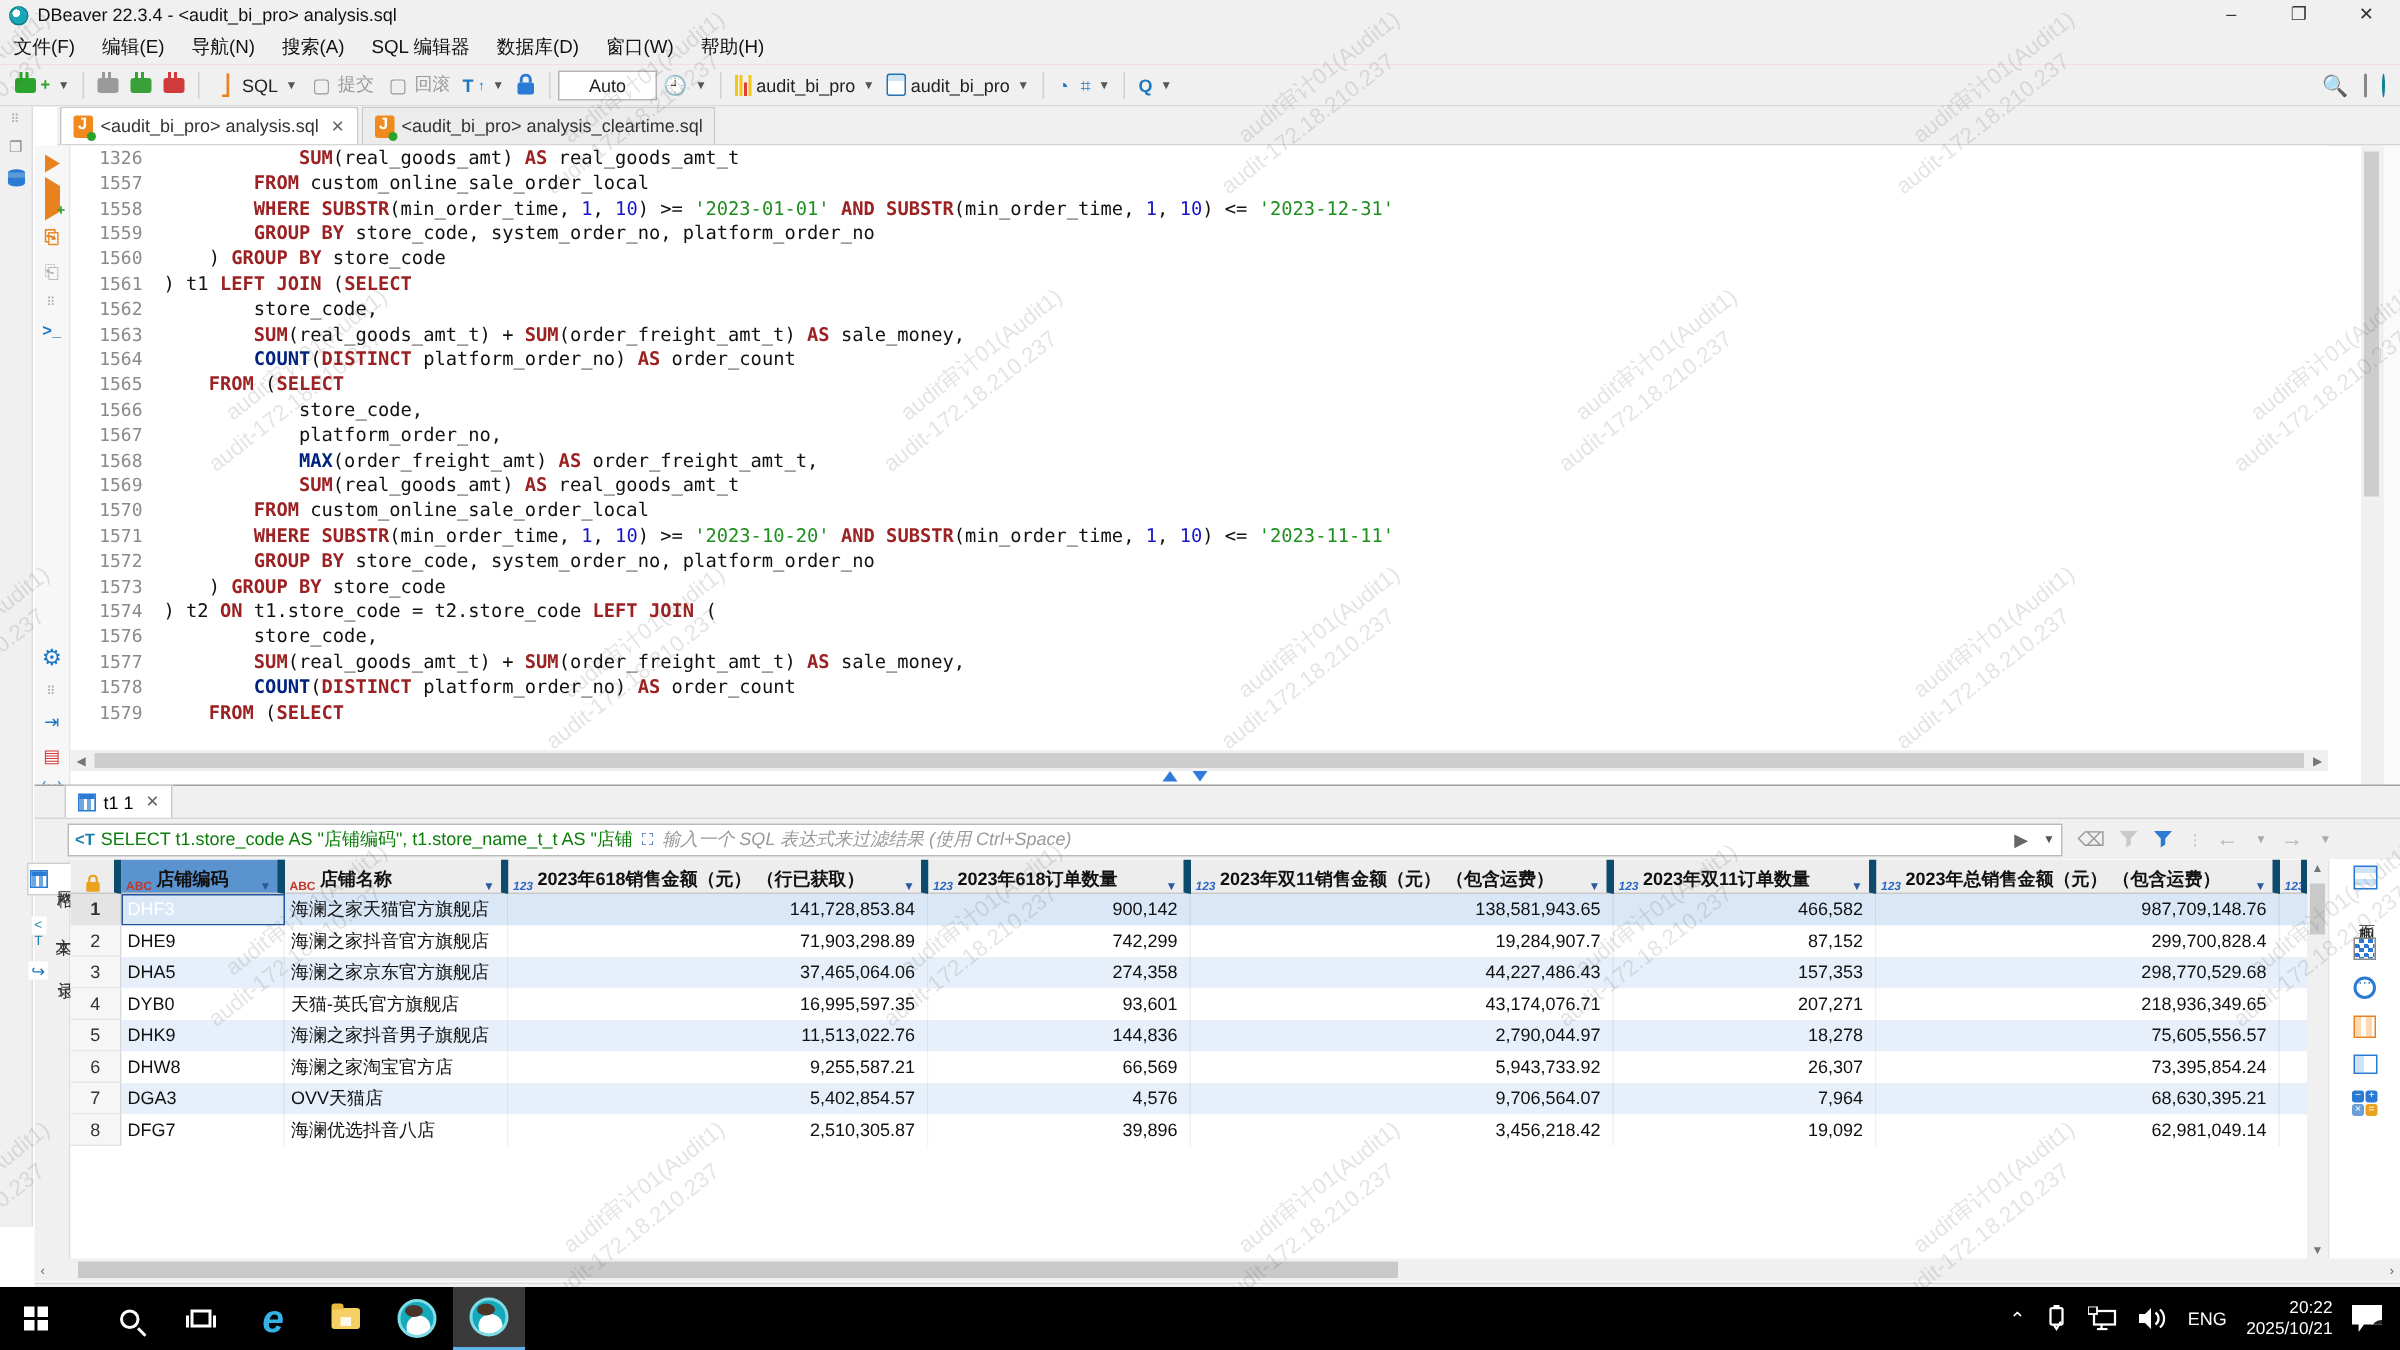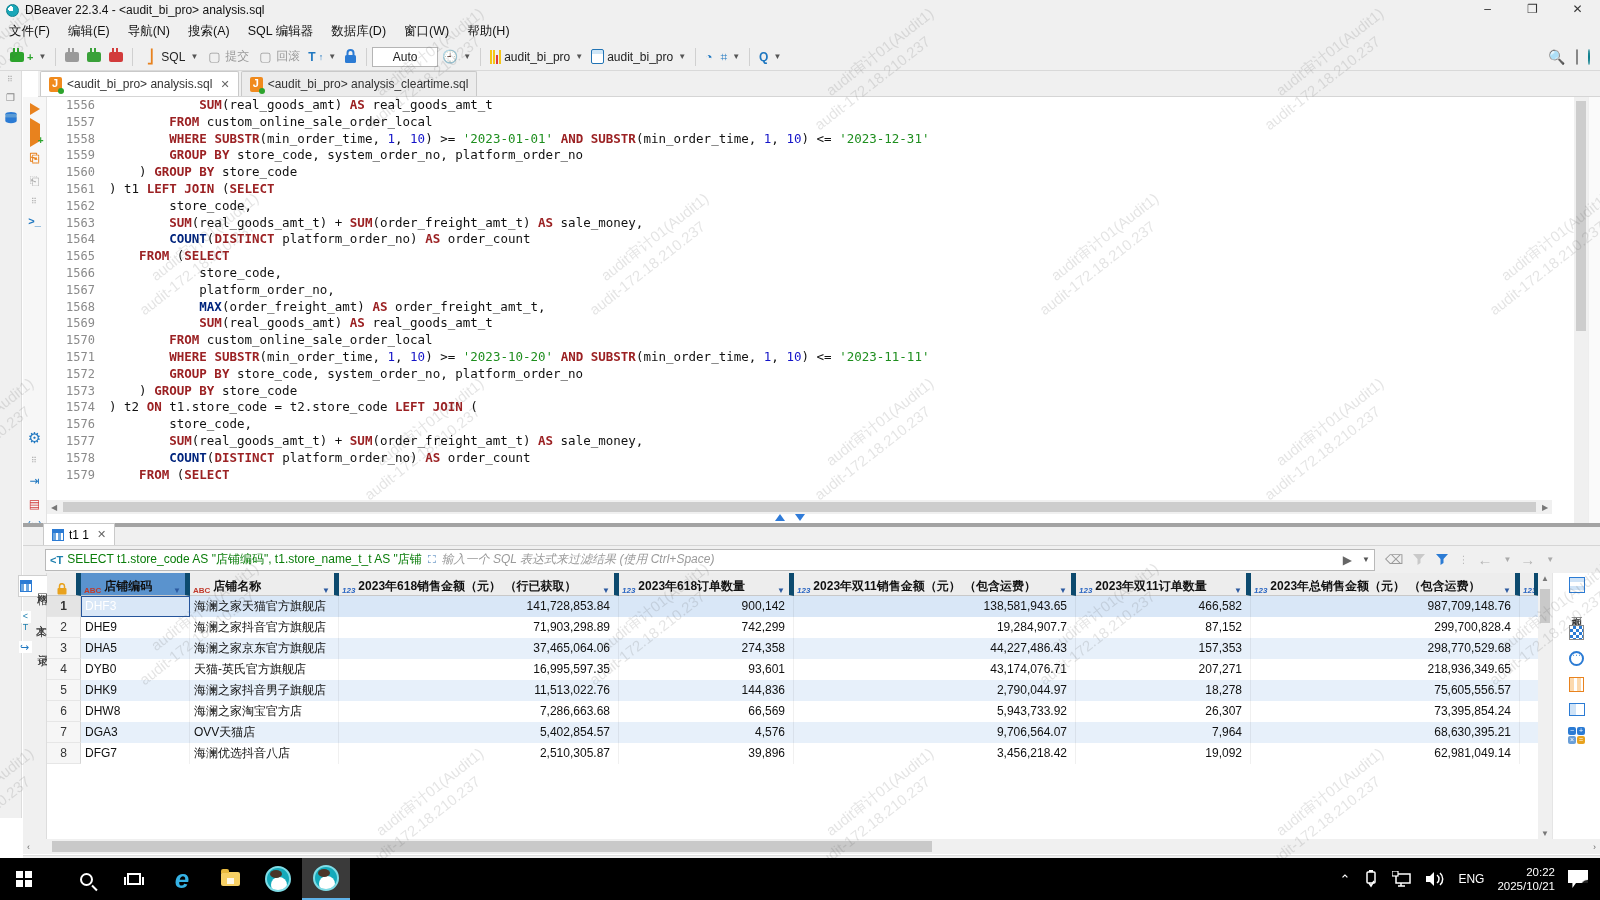--- a/index.html
+++ b/index.html
@@ -79,21 +79,21 @@
   #editor-ruler { position:absolute; right:0; top:26px; width:12px; height:432px; background:#fafafa; border-left:1px solid #eee; }
   #editor-hscroll { position:absolute; left:47px; top:429px; width:1505px; height:14px; background:#f0f0f0; display:flex; align-items:center; }
   #editor-hscroll .arrow { width:14px; text-align:center; font-size:8px; color:#777; }
   #editor-hscroll .thumb { height:10px; background:#cdcdcd; flex:1; margin:0 2px; }
   #sash { position:absolute; left:760px; top:443px; width:60px; height:9px; display:flex; gap:10px; justify-content:center; }
   .sash-tri-up { width:0; height:0; border-bottom:7px solid #2f7bd9; border-left:5px solid transparent; border-right:5px solid transparent; }
   .sash-tri-dn { width:0; height:0; border-top:7px solid #2f7bd9; border-left:5px solid transparent; border-right:5px solid transparent; }
 
   
   #rs-tabbar { position:absolute; left:23px; top:452px; width:1577px; height:23px;
-    background:#f0f0f0; border-top:4px solid #a3a3a3; border-bottom:1px solid #d5d5d5; display:flex; align-items:flex-end; font-size:12px; }
+    background:#f0f0f0; border-top:1px solid #a3a3a3; border-bottom:1px solid #d5d5d5; display:flex; align-items:flex-end; font-size:12px; }
   .rtab { display:flex; align-items:center; gap:5px; background:#fff; border:1px solid #c9c9c9; border-bottom:none; padding:3px 8px; margin-left:20px; height:22px; }
   .gridmini { width:12px; height:12px; background:
      linear-gradient(#2b7bd4 0 3px, transparent 3px),
      repeating-linear-gradient(90deg,#6da7e0 0 3px, #fff 3px 5px); border:1px solid #2b7bd4; }
   #filterbar { position:absolute; left:23px; top:475px; width:1577px; height:27px;
     background:#f0f0f0; display:flex; align-items:center; padding-left:22px; font-size:12px; }
   #filter-box { background:#fff; border:1px solid #b9b9b9; height:22px; display:flex; align-items:center; width:1330px; padding:0 4px; }
   #filter-ticon { color:#1d7fae; font-weight:bold; font-size:11px; margin-right:4px; }
   #filter-sql { color:#0a7d0a; white-space:nowrap; overflow:hidden; max-width:448px; }
   #filter-expand { color:#3a77b5; font-size:11px; margin:0 6px; }
@@ -333,21 +333,21 @@
       <span style="flex:1"></span>
       <span class="strip-ic" style="color:#1f77c0; font-size:15px;">⚙</span>
       <span class="dots">⠿</span>
       <span class="strip-ic" style="color:#1f77c0;">⇥</span>
       <span class="strip-ic" style="color:#d23b3b;">▤</span>
       <span class="strip-ic" style="color:#1f77c0; font-size:10px;">(ω)</span>
       <span style="height:4px"></span>
     </div>
 
     <div id="editor-code">
-        <div class="code-line"><span class="lnum">1556</span><span><span class="tk-p">            </span><span class="tk-k">SUM</span><span class="tk-p">(real_goods_amt) </span><span class="tk-k">AS</span><span class="tk-p"> real_goods_amt_t</span></span></div>
+        <div class="code-line"><span class="lnum">1326</span><span><span class="tk-p">            </span><span class="tk-k">SUM</span><span class="tk-p">(real_goods_amt) </span><span class="tk-k">AS</span><span class="tk-p"> real_goods_amt_t</span></span></div>
         <div class="code-line"><span class="lnum">1557</span><span><span class="tk-p">        </span><span class="tk-k">FROM</span><span class="tk-p"> custom_online_sale_order_local</span></span></div>
         <div class="code-line"><span class="lnum">1558</span><span><span class="tk-p">        </span><span class="tk-k">WHERE</span><span class="tk-p"> </span><span class="tk-k">SUBSTR</span><span class="tk-p">(min_order_time, </span><span class="tk-n">1</span><span class="tk-p">, </span><span class="tk-n">10</span><span class="tk-p">) &gt;= </span><span class="tk-s">'2023-01-01'</span><span class="tk-p"> </span><span class="tk-k">AND</span><span class="tk-p"> </span><span class="tk-k">SUBSTR</span><span class="tk-p">(min_order_time, </span><span class="tk-n">1</span><span class="tk-p">, </span><span class="tk-n">10</span><span class="tk-p">) &lt;= </span><span class="tk-s">'2023-12-31'</span></span></div>
         <div class="code-line"><span class="lnum">1559</span><span><span class="tk-p">        </span><span class="tk-k">GROUP BY</span><span class="tk-p"> store_code, system_order_no, platform_order_no</span></span></div>
         <div class="code-line"><span class="lnum">1560</span><span><span class="tk-p">    ) </span><span class="tk-k">GROUP BY</span><span class="tk-p"> store_code</span></span></div>
         <div class="code-line"><span class="lnum">1561</span><span><span class="tk-p">) t1 </span><span class="tk-k">LEFT JOIN</span><span class="tk-p"> (</span><span class="tk-k">SELECT</span></span></div>
         <div class="code-line"><span class="lnum">1562</span><span><span class="tk-p">        store_code,</span></span></div>
         <div class="code-line"><span class="lnum">1563</span><span><span class="tk-p">        </span><span class="tk-k">SUM</span><span class="tk-p">(real_goods_amt_t) + </span><span class="tk-k">SUM</span><span class="tk-p">(order_freight_amt_t) </span><span class="tk-k">AS</span><span class="tk-p"> sale_money,</span></span></div>
         <div class="code-line"><span class="lnum">1564</span><span><span class="tk-p">        </span><span class="tk-f">COUNT</span><span class="tk-p">(</span><span class="tk-k">DISTINCT</span><span class="tk-p"> platform_order_no) </span><span class="tk-k">AS</span><span class="tk-p"> order_count</span></span></div>
         <div class="code-line"><span class="lnum">1565</span><span><span class="tk-p">    </span><span class="tk-k">FROM</span><span class="tk-p"> (</span><span class="tk-k">SELECT</span></span></div>
         <div class="code-line"><span class="lnum">1566</span><span><span class="tk-p">            store_code,</span></span></div>
@@ -526,21 +526,21 @@
           <div class="g-cell num" style="width: 175px; background: rgb(231, 240, 250);">144,836</div>
           <div class="g-cell num" style="width: 282px; background: rgb(231, 240, 250);">2,790,044.97</div>
           <div class="g-cell num" style="width: 175px; background: rgb(231, 240, 250);">18,278</div>
           <div class="g-cell num" style="width: 269px; background: rgb(231, 240, 250);">75,605,556.57</div>
           <div class="g-cell" style="width: 19px; background: rgb(231, 240, 250);"></div>
         </div>
         <div class="g-row">
           <div class="rn g-cell" style="width: 34px;">6</div>
           <div class="g-cell txt" style="width: 109px; background: rgb(255, 255, 255);">DHW8</div>
           <div class="g-cell txt" style="width: 149px; background: rgb(255, 255, 255);">海澜之家淘宝官方店</div>
-          <div class="g-cell num" style="width: 280px; background: rgb(255, 255, 255);">7,286,663.68</div>
+          <div class="g-cell num" style="width: 280px; background: rgb(255, 255, 255);">9,255,587.21</div>
           <div class="g-cell num" style="width: 175px; background: rgb(255, 255, 255);">66,569</div>
           <div class="g-cell num" style="width: 282px; background: rgb(255, 255, 255);">5,943,733.92</div>
           <div class="g-cell num" style="width: 175px; background: rgb(255, 255, 255);">26,307</div>
           <div class="g-cell num" style="width: 269px; background: rgb(255, 255, 255);">73,395,854.24</div>
           <div class="g-cell" style="width: 19px; background: rgb(255, 255, 255);"></div>
         </div>
         <div class="g-row">
           <div class="rn g-cell" style="width: 34px;">7</div>
           <div class="g-cell txt" style="width: 109px; background: rgb(231, 240, 250);">DGA3</div>
           <div class="g-cell txt" style="width: 149px; background: rgb(231, 240, 250);">OVV天猫店</div>

